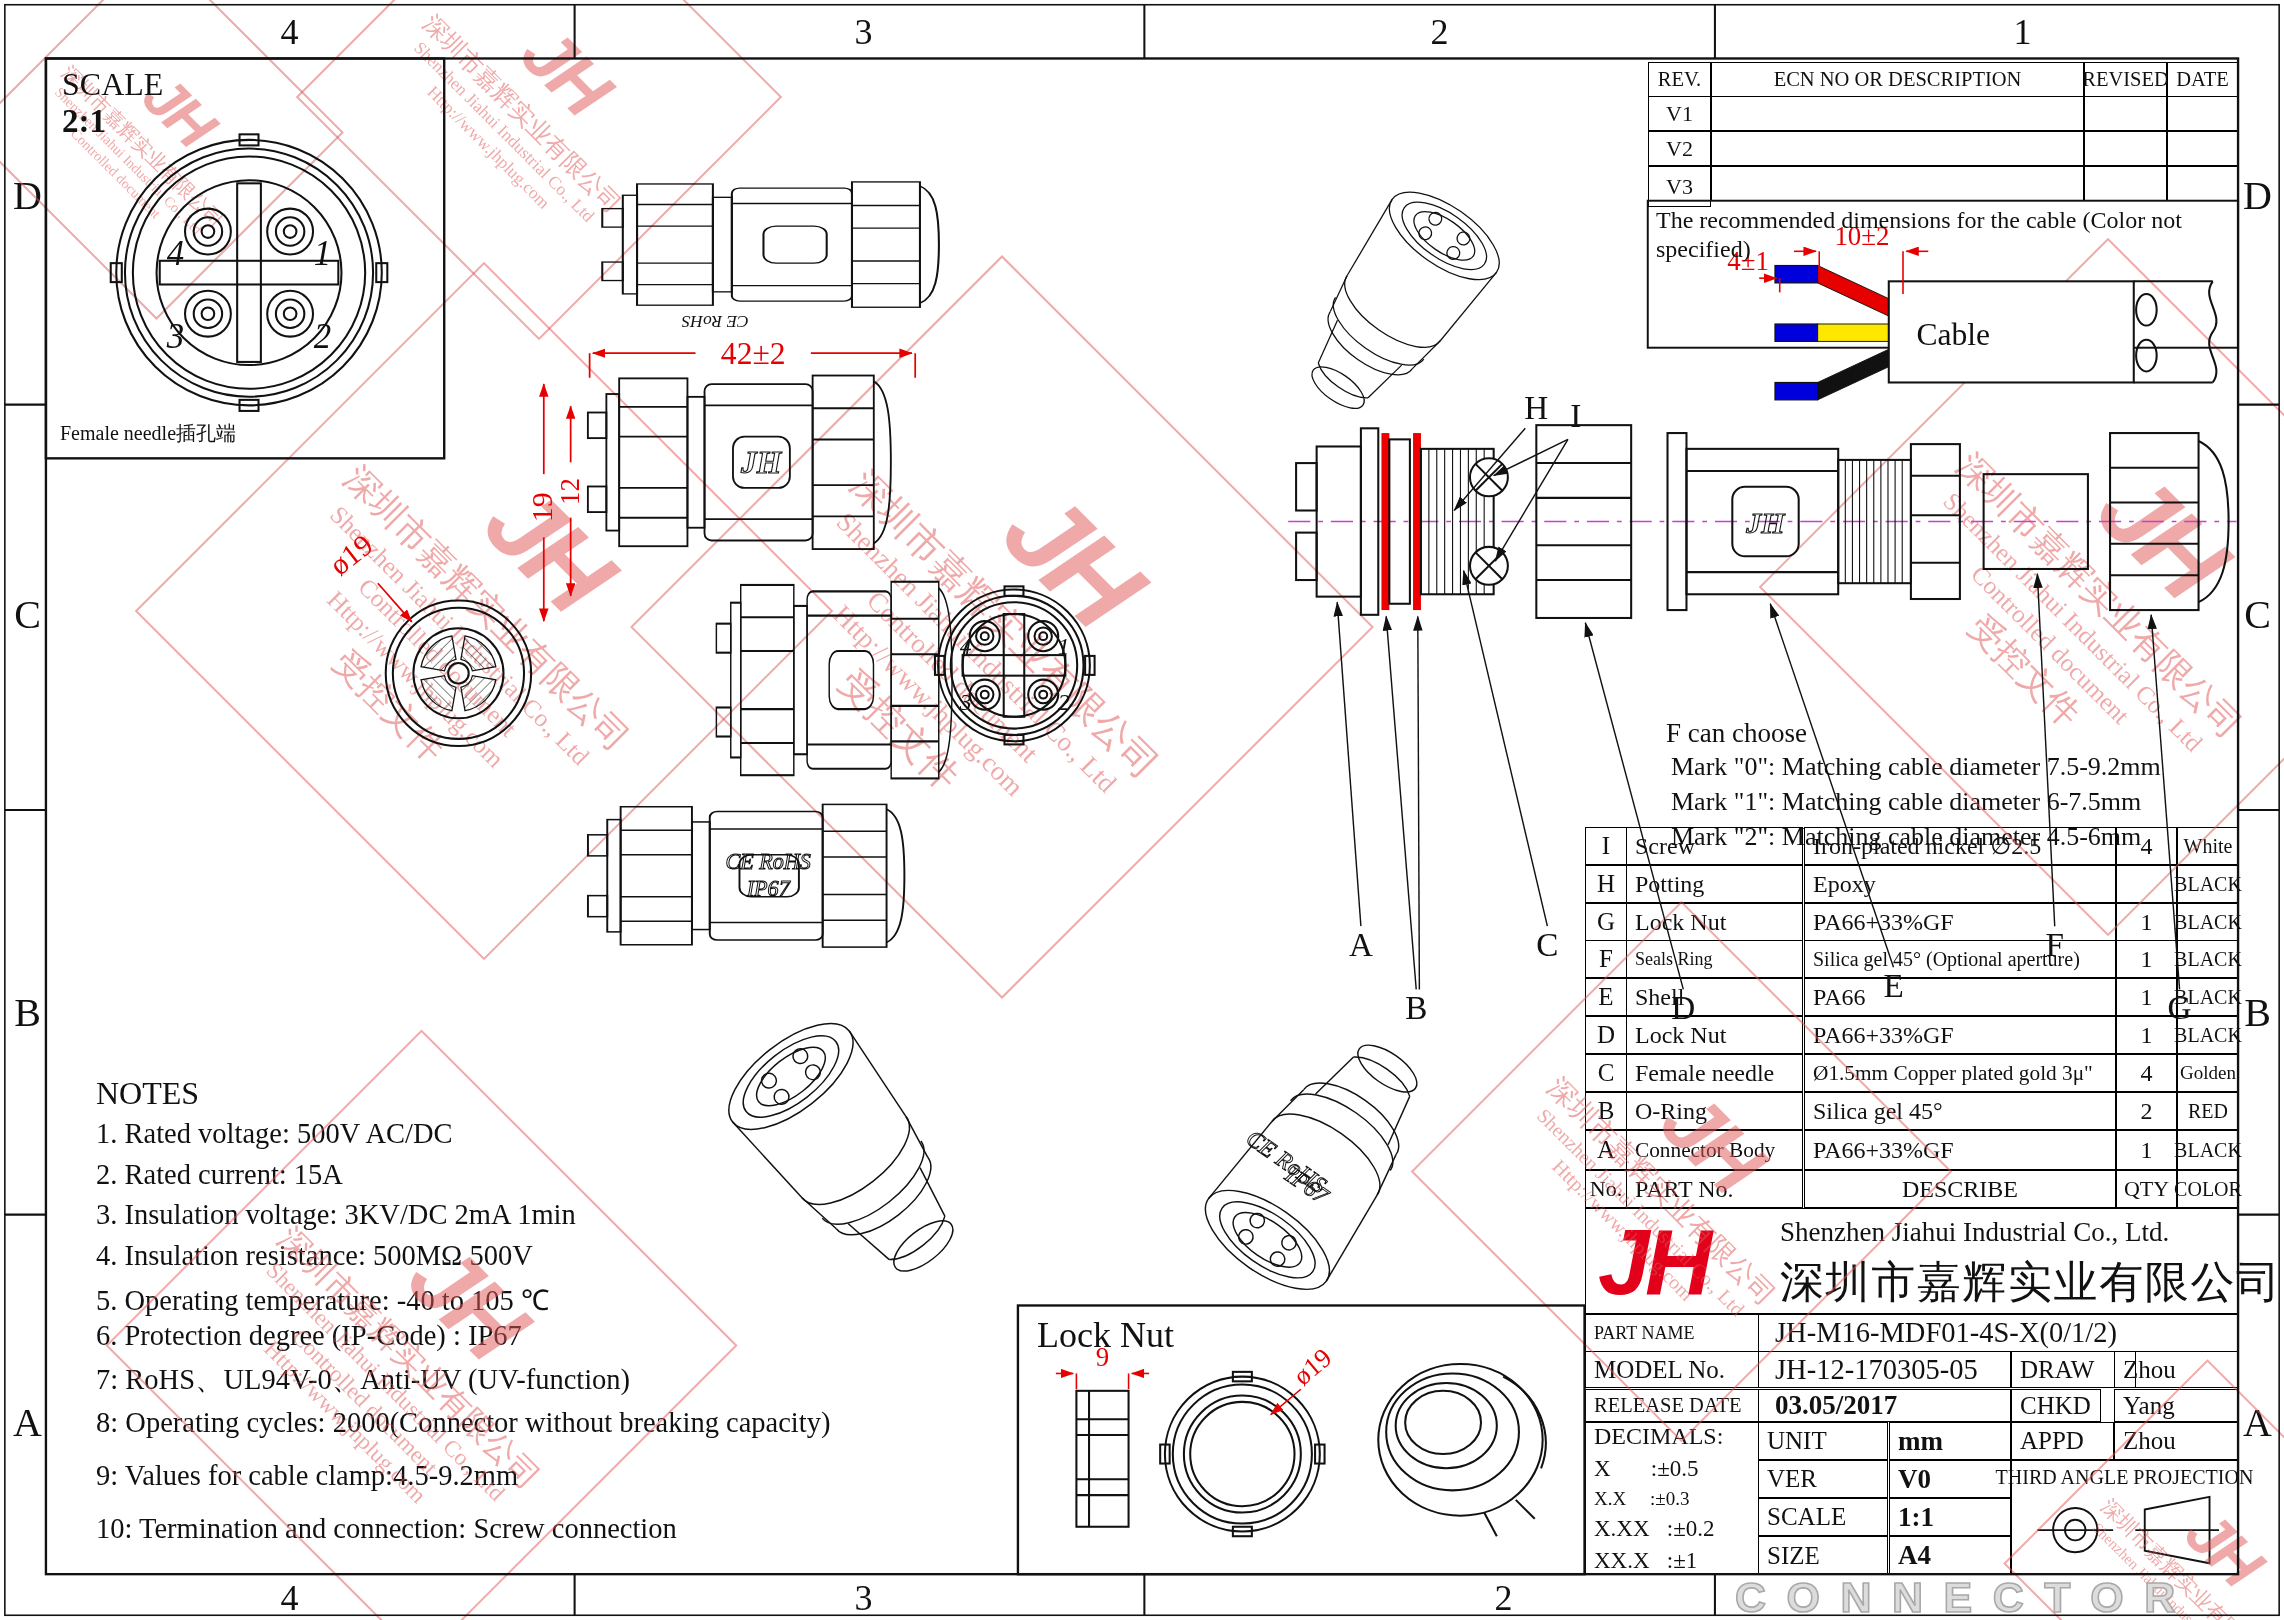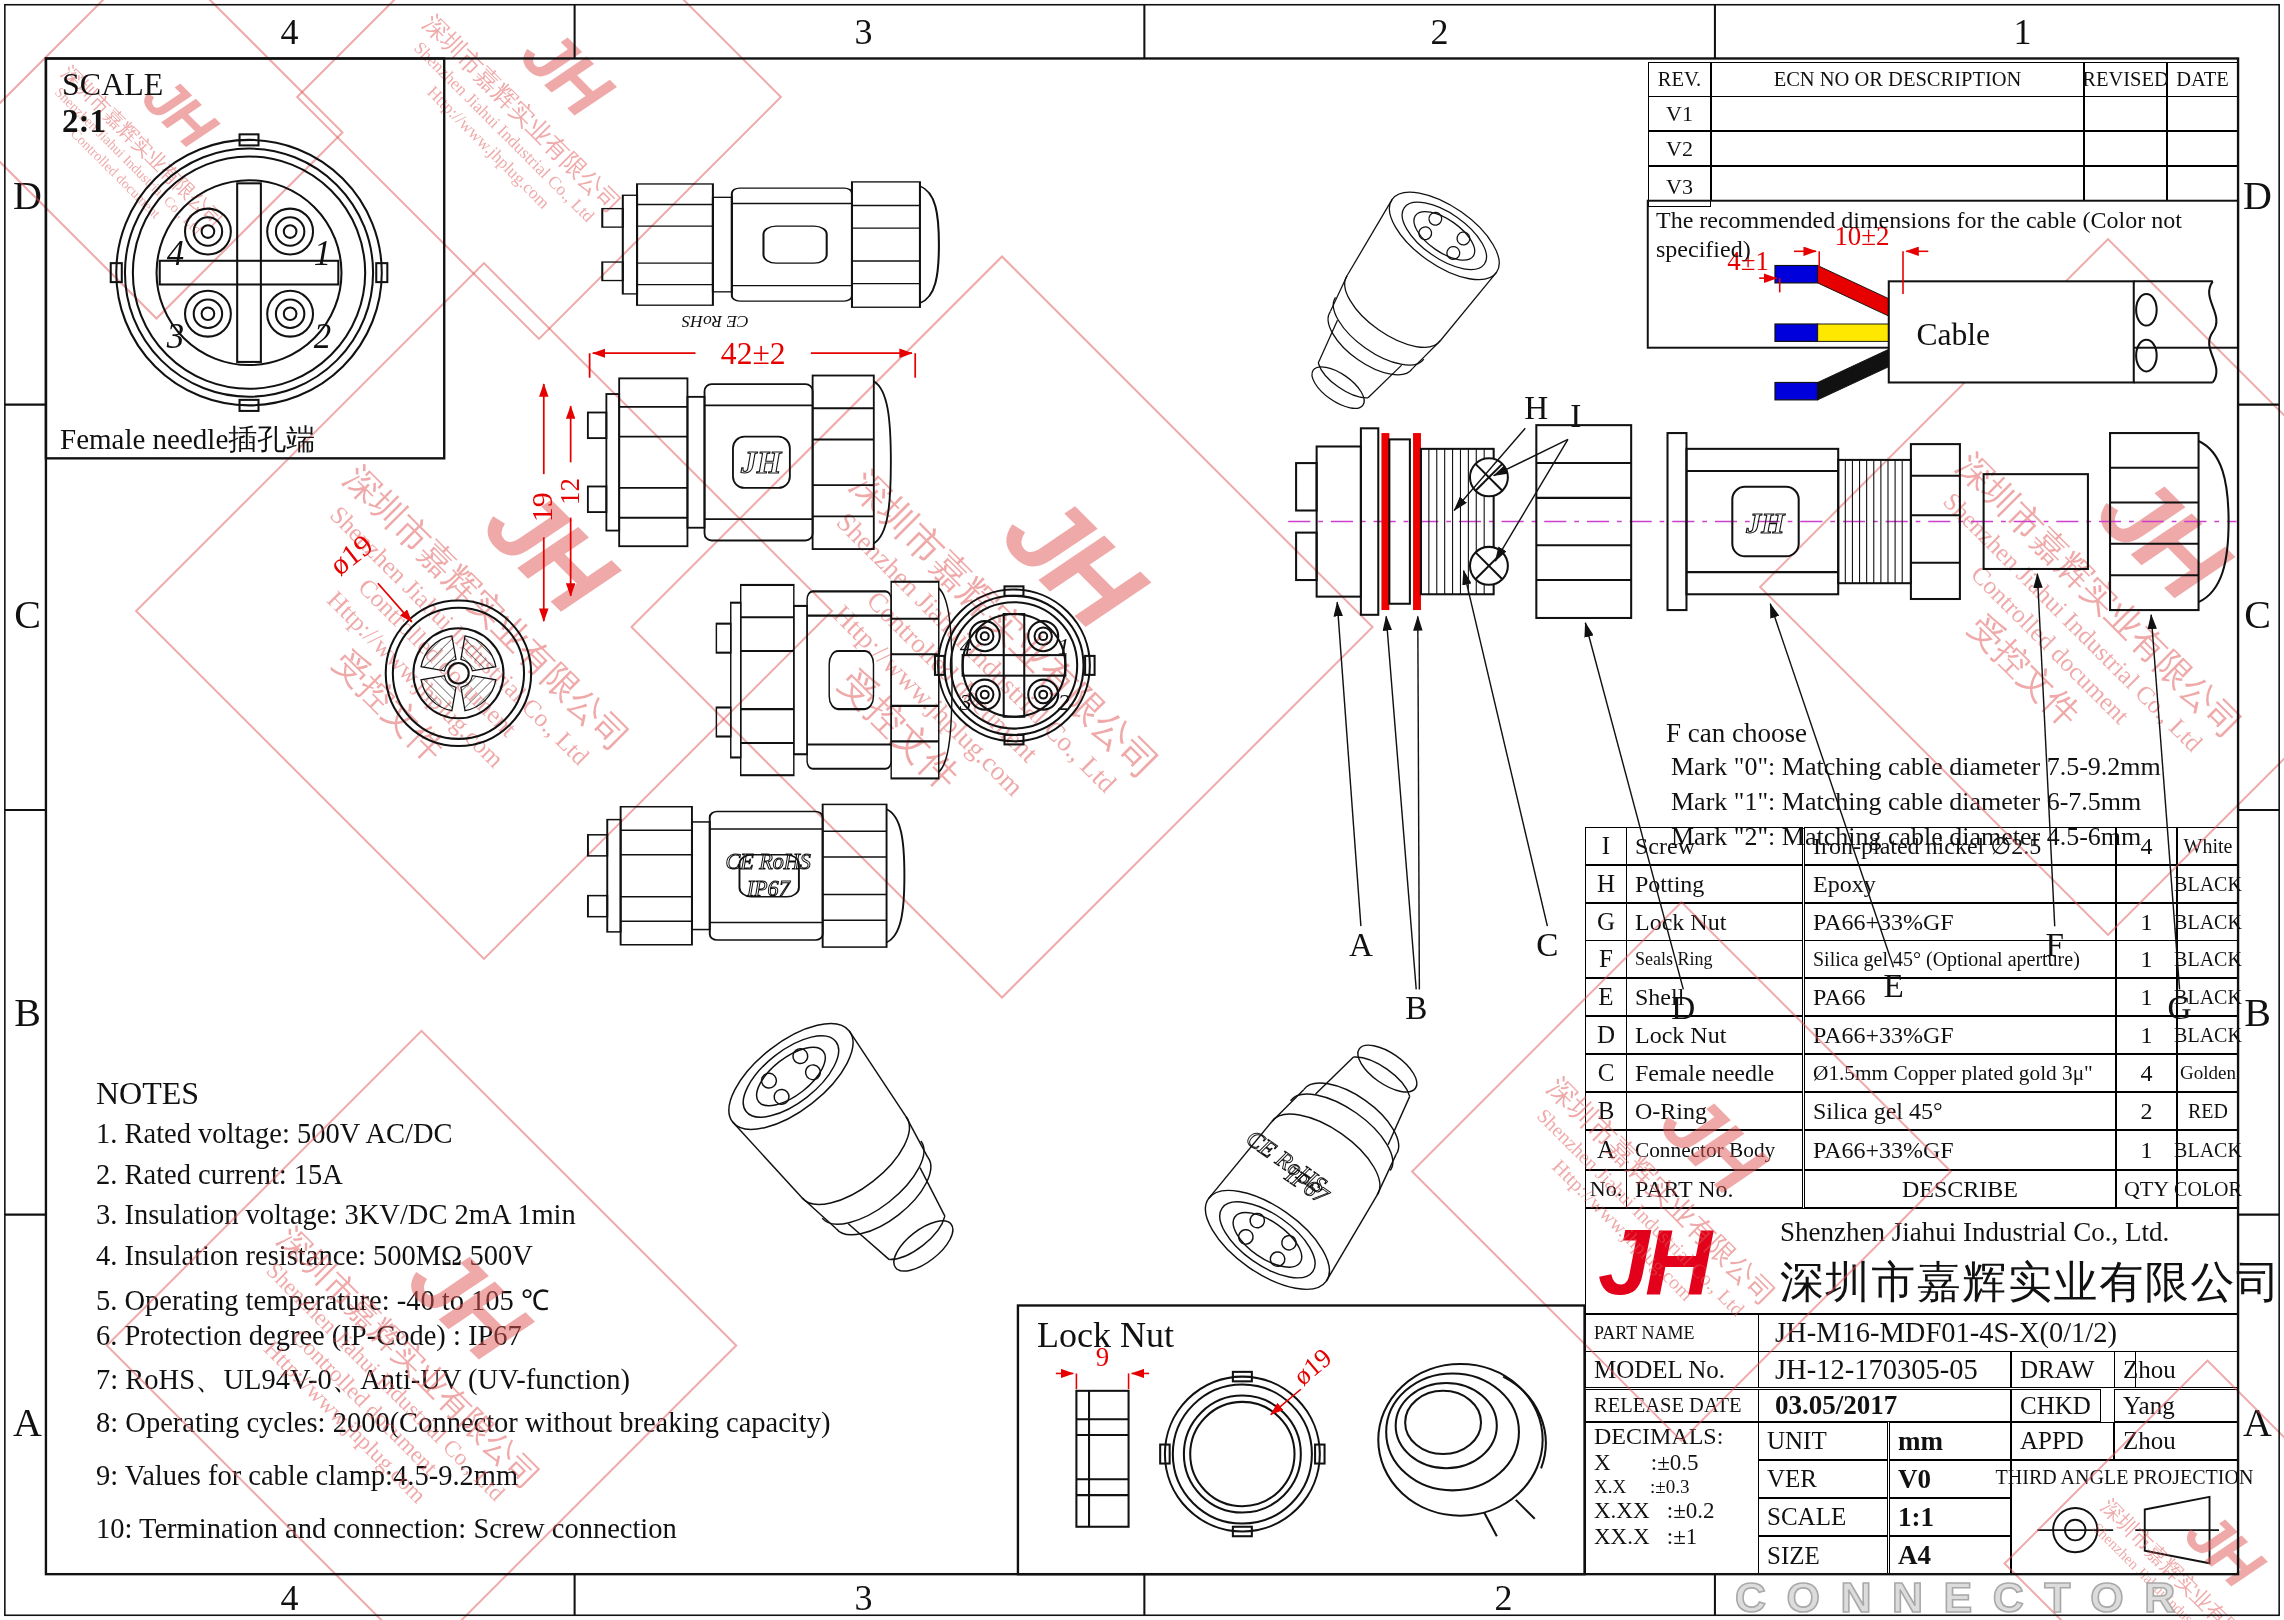--- a/index.html
+++ b/index.html
@@ -440,21 +440,21 @@
   <div class="zone" style="left:0px;top:989px;font-size:40px">B</div>
   <div class="zone" style="left:0px;top:1399px;font-size:40px">A</div>
   <div class="zone" style="left:2230px;top:172px;font-size:40px">D</div>
   <div class="zone" style="left:2230px;top:591px;font-size:40px">C</div>
   <div class="zone" style="left:2230px;top:989px;font-size:40px">B</div>
   <div class="zone" style="left:2230px;top:1399px;font-size:40px">A</div>
 </div>
 
 <div class="tt" style="left:62px;top:66px;font-size:32px;z-index:3">SCALE</div>
 <div class="tt" style="left:62px;top:103px;font-size:33px;font-weight:bold;z-index:3">2:1</div>
-<div class="tt" style="left:60px;top:420px;font-size:29px;z-index:3">Female needle插孔端</div>
+<div class="tt" style="left:60px;top:420px;font-size:20px;z-index:3">Female needle插孔端</div>
 
 <div style="z-index:3">
   <div class="cell cc" style="left:1648px;top:62px;width:63px;height:35px;font-size:20.5px">REV.</div>
   <div class="cell cc" style="left:1711px;top:62px;width:373px;height:35px;font-size:20.5px">ECN NO OR DESCRIPTION</div>
   <div class="cell cc" style="left:2084px;top:62px;width:83px;height:35px;font-size:20.5px">REVISED</div>
   <div class="cell cc" style="left:2167px;top:62px;width:71px;height:35px;font-size:20.5px">DATE</div>
   <div class="cell cc" style="left:1648px;top:96px;width:63px;height:35px;font-size:22px">V1</div>
   <div class="cell" style="left:1711px;top:96px;width:373px;height:35px"></div>
   <div class="cell" style="left:2084px;top:96px;width:83px;height:35px"></div>
   <div class="cell" style="left:2167px;top:96px;width:71px;height:35px"></div>
@@ -552,21 +552,21 @@
   <div class="cell" style="left:1585px;top:1351px;width:174px;height:37px;font-size:25px">MODEL No.</div>
   <div class="cell" style="left:1758px;top:1351px;width:253px;height:37px;font-size:28.5px;padding-left:16px">JH-12-170305-05</div>
   <div class="cell" style="left:2011px;top:1351px;width:125px;height:37px;font-size:25px">DRAW</div>
   <div class="cell" style="left:2114px;top:1351px;width:124px;height:37px;font-size:25px">Zhou</div>
 
   <div class="cell" style="left:1585px;top:1389px;width:174px;height:33px;font-size:20.5px">RELEASE DATE</div>
   <div class="cell" style="left:1758px;top:1389px;width:253px;height:33px;font-size:27px;font-weight:bold;padding-left:16px">03.05/2017</div>
   <div class="cell" style="left:2011px;top:1389px;width:90px;height:33px;font-size:25px">CHKD</div>
   <div class="cell" style="left:2114px;top:1389px;width:124px;height:33px;font-size:25px">Yang</div>
 
-  <div class="cell" style="left:1585px;top:1422px;width:174px;height:153px;align-items:flex-start;flex-direction:column;justify-content:flex-start">
+  <div class="cell" style="left:1585px;top:1422px;width:174px;height:153px;align-items:flex-start;flex-direction:column;justify-content:space-between">
     <span style="font-size:24px">DECIMALS:</span>
     <span style="font-size:23px;white-space:pre">X       :±0.5</span>
     <span style="font-size:19px;white-space:pre">X.X     :±0.3</span>
     <span style="font-size:23px;white-space:pre">X.XX   :±0.2</span>
     <span style="font-size:23px;white-space:pre">XX.X   :±1</span>
   </div>
 
   <div class="cell" style="left:1758px;top:1422px;width:130px;height:38px;font-size:25px">UNIT</div>
   <div class="cell" style="left:1889px;top:1422px;width:122px;height:38px;font-size:27px;font-weight:bold">mm</div>
   <div class="cell" style="left:2011px;top:1422px;width:103px;height:38px;font-size:25px">APPD</div>

